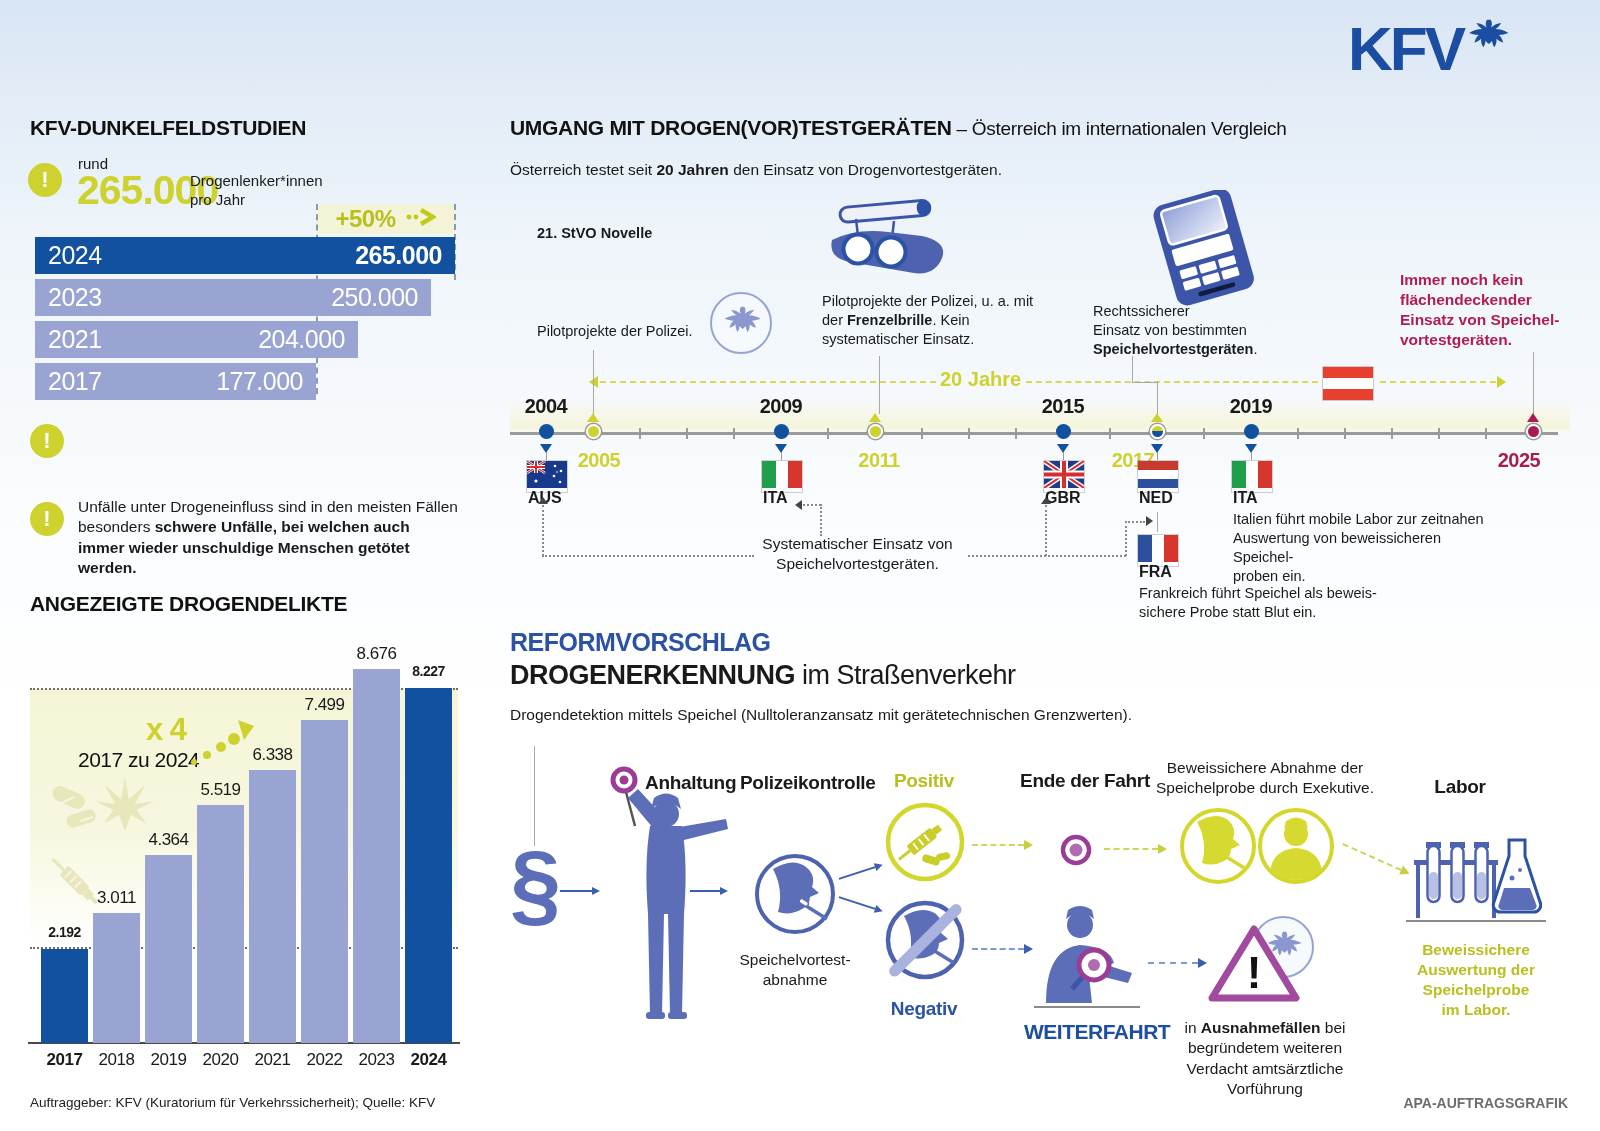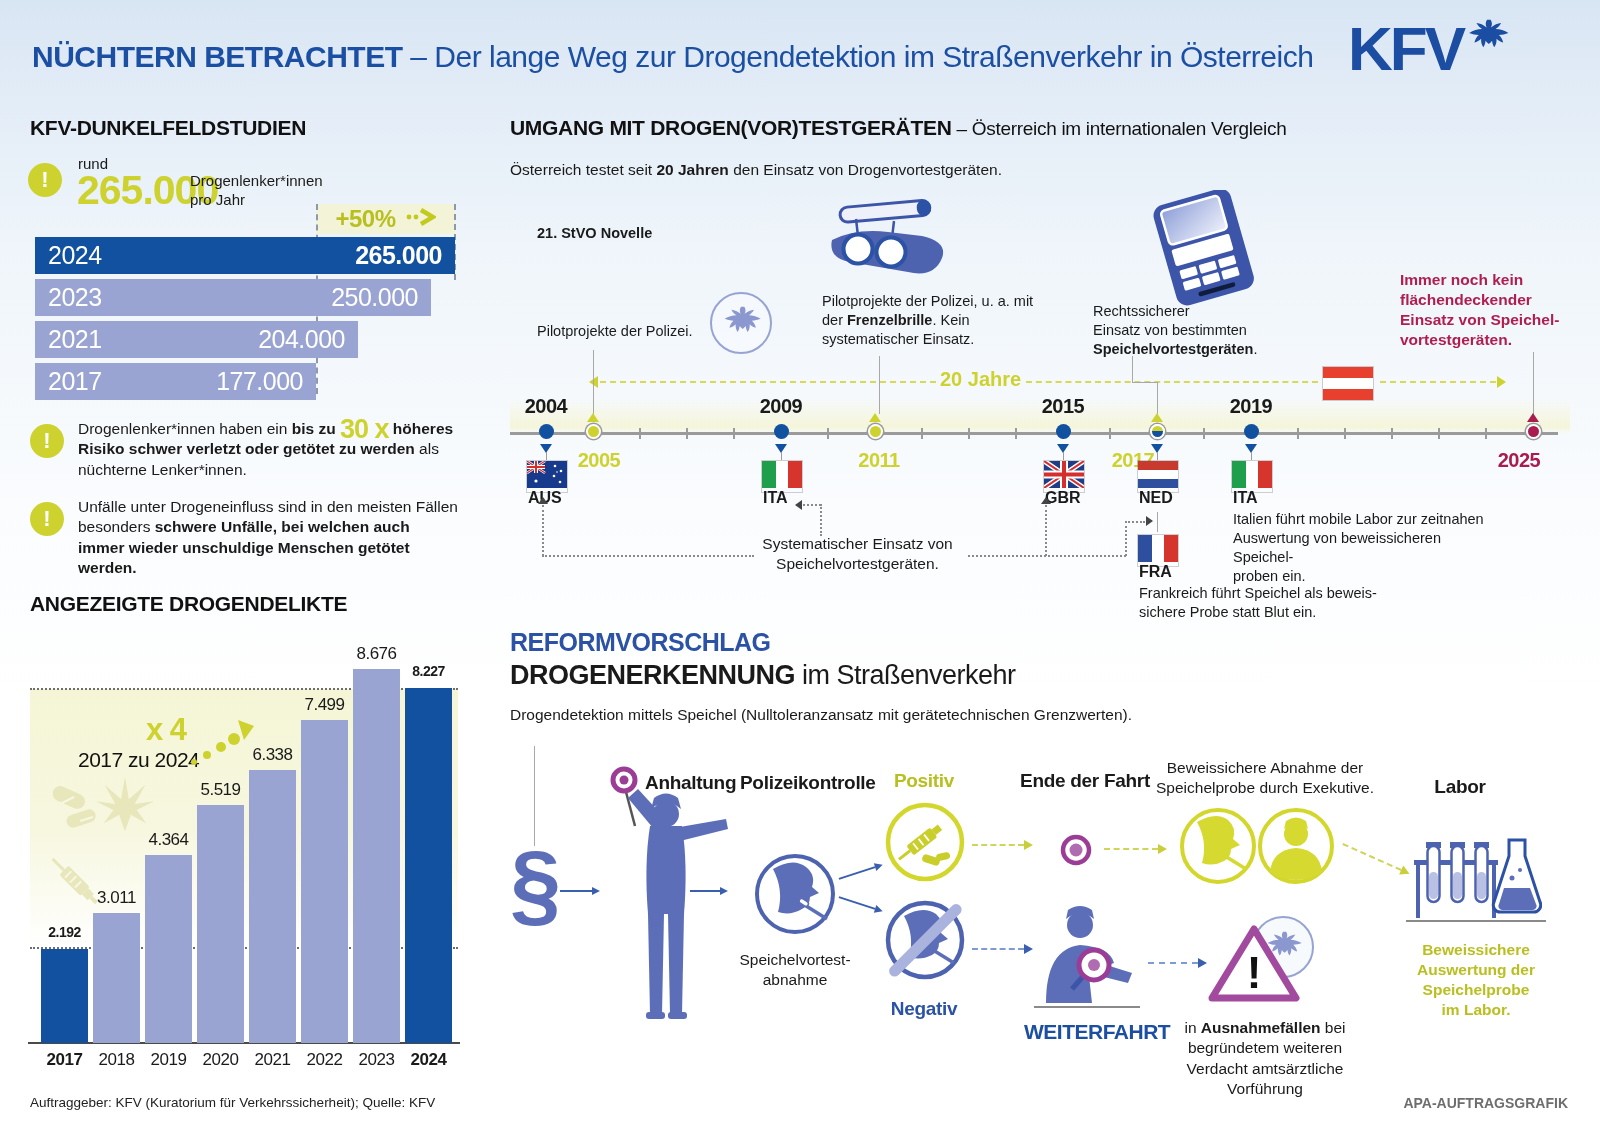--- a/index.html
+++ b/index.html
@@ -113,23 +113,20 @@
   .eagle-circle { border:2.5px solid #97a3d3; background:rgba(246,249,253,.85); border-radius:50%; display:flex; align-items:center; justify-content:center; }
 
   .footer-left { font-size:13.5px; color:#222; }
   .footer-right { font-size:14px; font-weight:700; color:#6e6e6e; }
 </style>
 </head>
 <body>
 
 <div id="page">
 
-  <div class="abs main-title">
-    <span class="t-bold">NÜCHTERN BETRACHTET</span><span class="t-rest"> – Der lange Weg zur Drogendetektion im Straßenverkehr in Österreich</span>
-  </div>
   <div class="abs logo-wrap">
     <span class="logo-text">KFV</span>
     <span style="margin-left:2px;margin-top:-2px;">
       <svg width="44" height="40" viewBox="0 0 48 44">
           <path fill="#1b4da3" d="M24 2c-1.8 2.8-1.8 5.6-.4 8.4C20 7.6 16.4 6 12.4 5.6c1.6 2.8 3.6 5 6.2 6.6-5 .2-9.8 1.6-14.2 4.2 3.4 1.4 7 2.2 10.6 2.2-2.6 2.2-4.2 5-4.8 8.4 2.8-.8 5.4-2.2 7.4-4.2-.4 3.4.4 6.6 2.4 9.4 1.4-2.2 2.2-4.6 2.4-7.2 1 1.4 2.2 2.6 3.6 3.6 1.4-1 2.6-2.2 3.6-3.6.2 2.6 1 5 2.4 7.2 2-2.8 2.8-6 2.4-9.4 2 2 4.6 3.4 7.4 4.2-.6-3.4-2.2-6.2-4.8-8.4 3.6 0 7.2-.8 10.6-2.2-4.4-2.6-9.2-4-14.2-4.2 2.6-1.6 4.6-3.8 6.2-6.6-4 .4-7.6 2-11.2 4.8 1.4-2.8 1.4-5.6-.4-8.4z"></path>
         </svg>
     </span>
   </div>
 
   <div class="abs sec-h" style="left:30px;top:116px;">KFV-DUNKELFELDSTUDIEN</div>
@@ -166,21 +163,20 @@
         <span class="df-year">2021</span>
         <span class="df-val">204.000</span>
       </div>
       <div class="df-row df-light" style="top: 126px; width: 281px;">
         <span class="df-year">2017</span>
         <span class="df-val">177.000</span>
       </div>
     </div>
 
   <div class="abs alert-circle" style="left:30px;top:424px;">!</div>
-  <div class="abs body-txt" style="left:78px;top:419px;width:382px;"><span>Drogenlenker*innen haben ein </span><span class="seg-b">bis zu </span><span class="seg-xbig">30 x</span><span> </span><span class="seg-b">höheres Risiko schwer verletzt oder getötet zu werden</span><span> als nüchterne Lenker*innen.</span></div>
   <div class="abs alert-circle" style="left:30px;top:502px;">!</div>
   <div class="abs body-txt" style="left:78px;top:497px;width:382px;"><span>Unfälle unter Drogeneinfluss sind in den meisten Fällen besonders </span><span class="seg-b">schwere Unfälle, bei welchen auch immer wieder unschuldige Menschen getötet werden.</span></div>
 
   <div class="abs sec-h" style="left:30px;top:592px;">ANGEZEIGTE DROGENDELIKTE</div>
 
   <div class="abs dk-bg" style="left:30px;top:689px;width:428px;height:260px;"></div>
   <div class="abs hdot" style="left:30px;top:688px;width:428px;"></div>
   <div class="abs hdot" style="left:30px;top:947px;width:428px;"></div>
 
   <div class="abs" style="left:48px;top:782px;">

